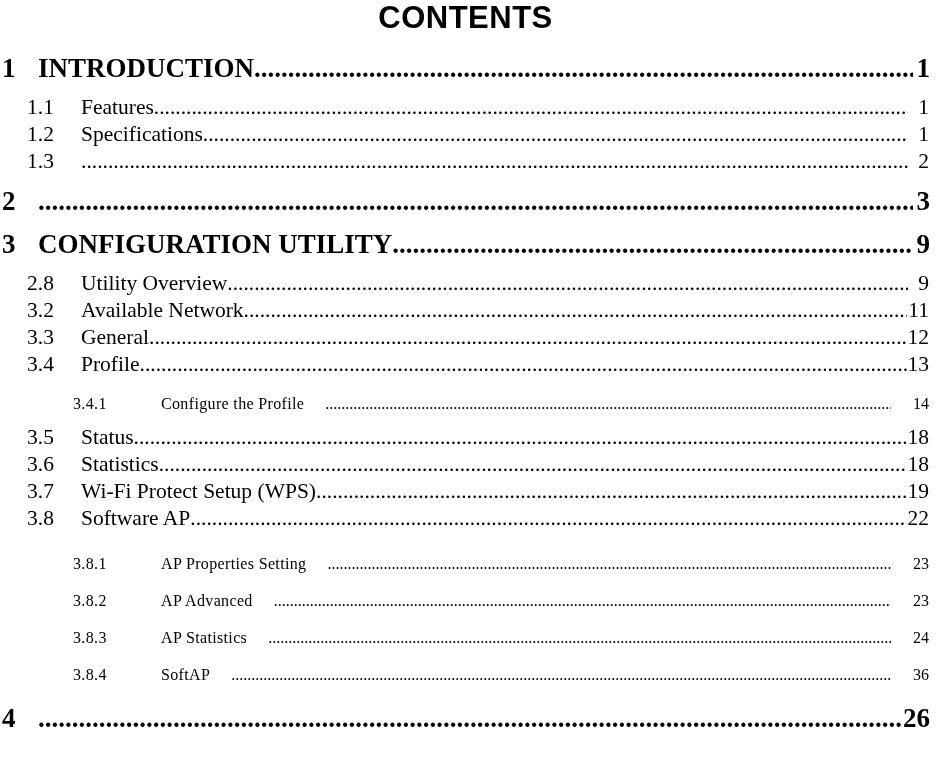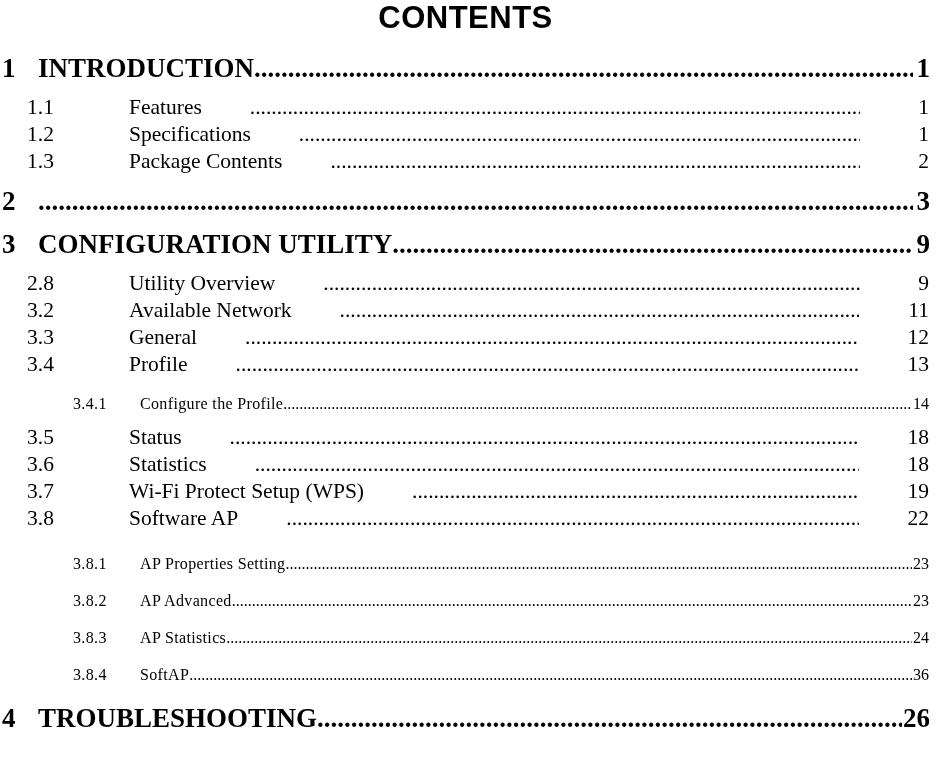--- a/index.html
+++ b/index.html
@@ -85,33 +85,33 @@
   .lvl1 .toc-leader span { font-size: 27px; }
   .lvl1 .toc-page { min-width: 16px; }
 
   
   .lvl2 {
     font-weight: normal;
     font-size: 21.5px;
     line-height: 27px;
     padding-left: 27px;
     padding-right: 2px;
-    gap: 48px;
   }
   .lvl2 .toc-num { width: 54px; }
   .lvl2 .toc-leader span { font-size: 21.5px; }
   .lvl2 .toc-page { min-width: 20px; }
 
   
   .lvl3 {
     font-weight: normal;
     font-size: 16px;
     line-height: 22px;
     padding-left: 73px;
     padding-right: 2px;
+    gap: 21px;
   }
   .lvl3 .toc-num { width: 67px; }
   .lvl3 .toc-leader span { font-size: 16px; }
   .lvl3 .toc-page { min-width: 16px; }
 
   
   .gap-sm  { margin-top: 9px; }
   .gap-md  { margin-top: 15px; }
   .gap-lg  { margin-top: 21px; }
   .gap-none { margin-top: 0; justify-content: flex-end; }
@@ -145,21 +145,20 @@
       <li class="toc-row lvl2 gap-none">
         <span class="toc-num">1.2</span>
         <span class="toc-text">Specifications</span>
         <span class="toc-leader">
           <span>...................................................................................................................................................................................................................................................................</span>
         </span>
         <span class="toc-page">1</span>
       </li>
       <li class="toc-row lvl2 gap-none">
         <span class="toc-num">1.3</span>
-        <span class="toc-text">Package Contents</span>
         <span class="toc-leader">
           <span>...................................................................................................................................................................................................................................................................</span>
         </span>
         <span class="toc-page">2</span>
       </li>
       <li class="toc-row lvl1 gap-sm">
         <span class="toc-num">2</span>
         <span class="toc-leader">
           <span> ...................................................................................................................................................................................................................................................................</span>
         </span>
@@ -272,21 +271,20 @@
       <li class="toc-row lvl3 gap-md">
         <span class="toc-num tracked">3.8.4</span>
         <span class="toc-text tracked">SoftAP</span>
         <span class="toc-leader">
           <span>...................................................................................................................................................................................................................................................................</span>
         </span>
         <span class="toc-page">36</span>
       </li>
       <li class="toc-row lvl1 gap-md">
         <span class="toc-num">4</span>
-        <span class="toc-text">TROUBLESHOOTING</span>
         <span class="toc-leader">
           <span> ...................................................................................................................................................................................................................................................................</span>
         </span>
         <span class="toc-page">26</span>
       </li>
     </ul>
 
 </div>
 
 </body></html>

